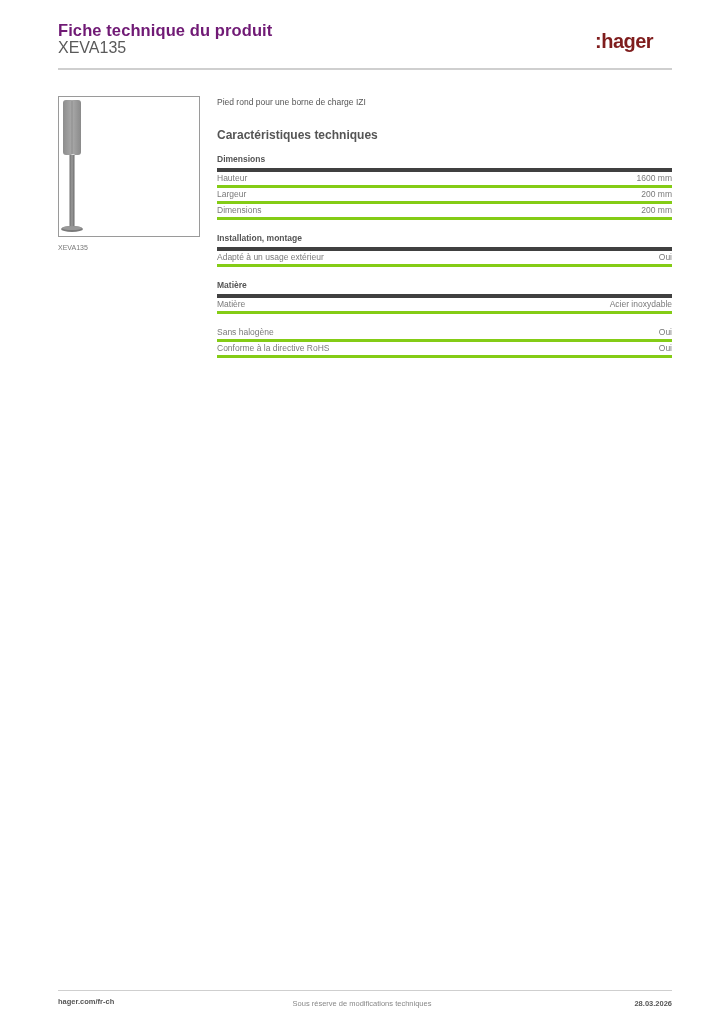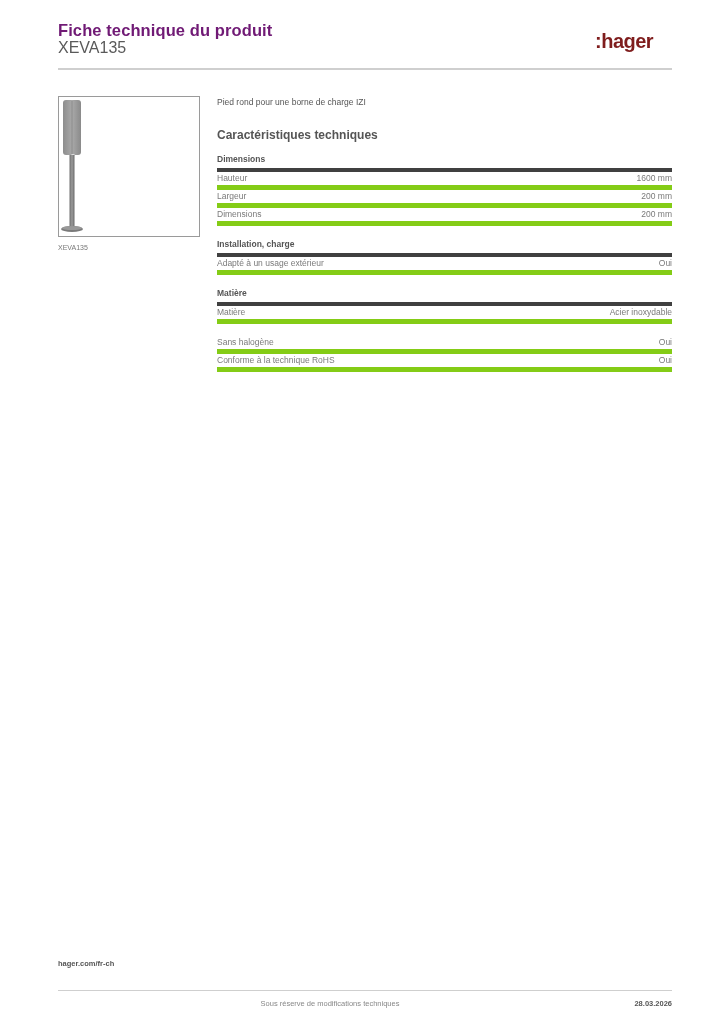--- a/index.html
+++ b/index.html
@@ -44,30 +44,30 @@
     .group { margin-top: 12px; }
     .group:first-of-type { margin-top: 12px; }
     .group-title {
       font-size: 8.5px; font-weight: bold; color: #555;
       height: 12px; line-height: 12px;
       border-bottom: 4px solid #404040; padding-bottom: 3px;
     }
     .row {
       display: flex; justify-content: space-between;
       font-size: 8.5px; color: #7a7a7a; height: 13px; line-height: 13px;
-      border-bottom: 5px solid #84cc16; padding-top: 0px;
+      border-bottom: 3px solid #84cc16; padding-top: 0px;
     }
     .footer-rule {
       position: absolute; left: 58px; top: 990px; width: 614px; height: 1px; background: #cfcfcf;
     }
     .footer-left {
-      position: absolute; left: 58px; top: 959px; font-size: 7.5px; font-weight: bold; color: #555;
+      position: absolute; left: 58px; top: 997px; font-size: 7.5px; font-weight: bold; color: #555;
     }
     .footer-center {
-      position: absolute; left: 0; width: 660px; text-align: center; top: 999px;
+      position: absolute; left: 0; width: 724px; text-align: center; top: 999px;
       font-size: 7.5px; color: #888;
     }
     .footer-right {
       position: absolute; right: 52px; top: 999px; font-size: 7.5px; font-weight: bold; color: #555;
     }
   </style>
 </head>
 <body>
 
 <div class="header-title">Fiche technique du produit</div>
@@ -113,21 +113,21 @@
       <span>Largeur</span>
       <span>200 mm</span>
     </div>
     <div class="row">
       <span>Dimensions</span>
       <span>200 mm</span>
     </div>
   </div>
 
   <div class="group">
-    <div class="group-title">Installation, charge</div>
+    <div class="group-title">Installation, montage</div>
     <div class="row">
       <span>Adapté à un usage extérieur</span>
       <span>Oui</span>
     </div>
   </div>
 
   <div class="group">
     <div class="group-title">Matière</div>
     <div class="row">
       <span>Matière</span>
@@ -135,21 +135,21 @@
     </div>
   </div>
 
 
   <div class="group">
     <div class="row">
       <span>Sans halogène</span>
       <span>Oui</span>
     </div>
     <div class="row">
-      <span>Conforme à la technique RoHS</span>
+      <span>Conforme à la directive RoHS</span>
       <span>Oui</span>
     </div>
   </div>
 </div>
 
 <div class="footer-rule"></div>
 <div class="footer-left">hager.com/fr-ch</div>
 <div class="footer-center">Sous réserve de modifications techniques</div>
 <div class="footer-right">28.03.2026</div>
 

